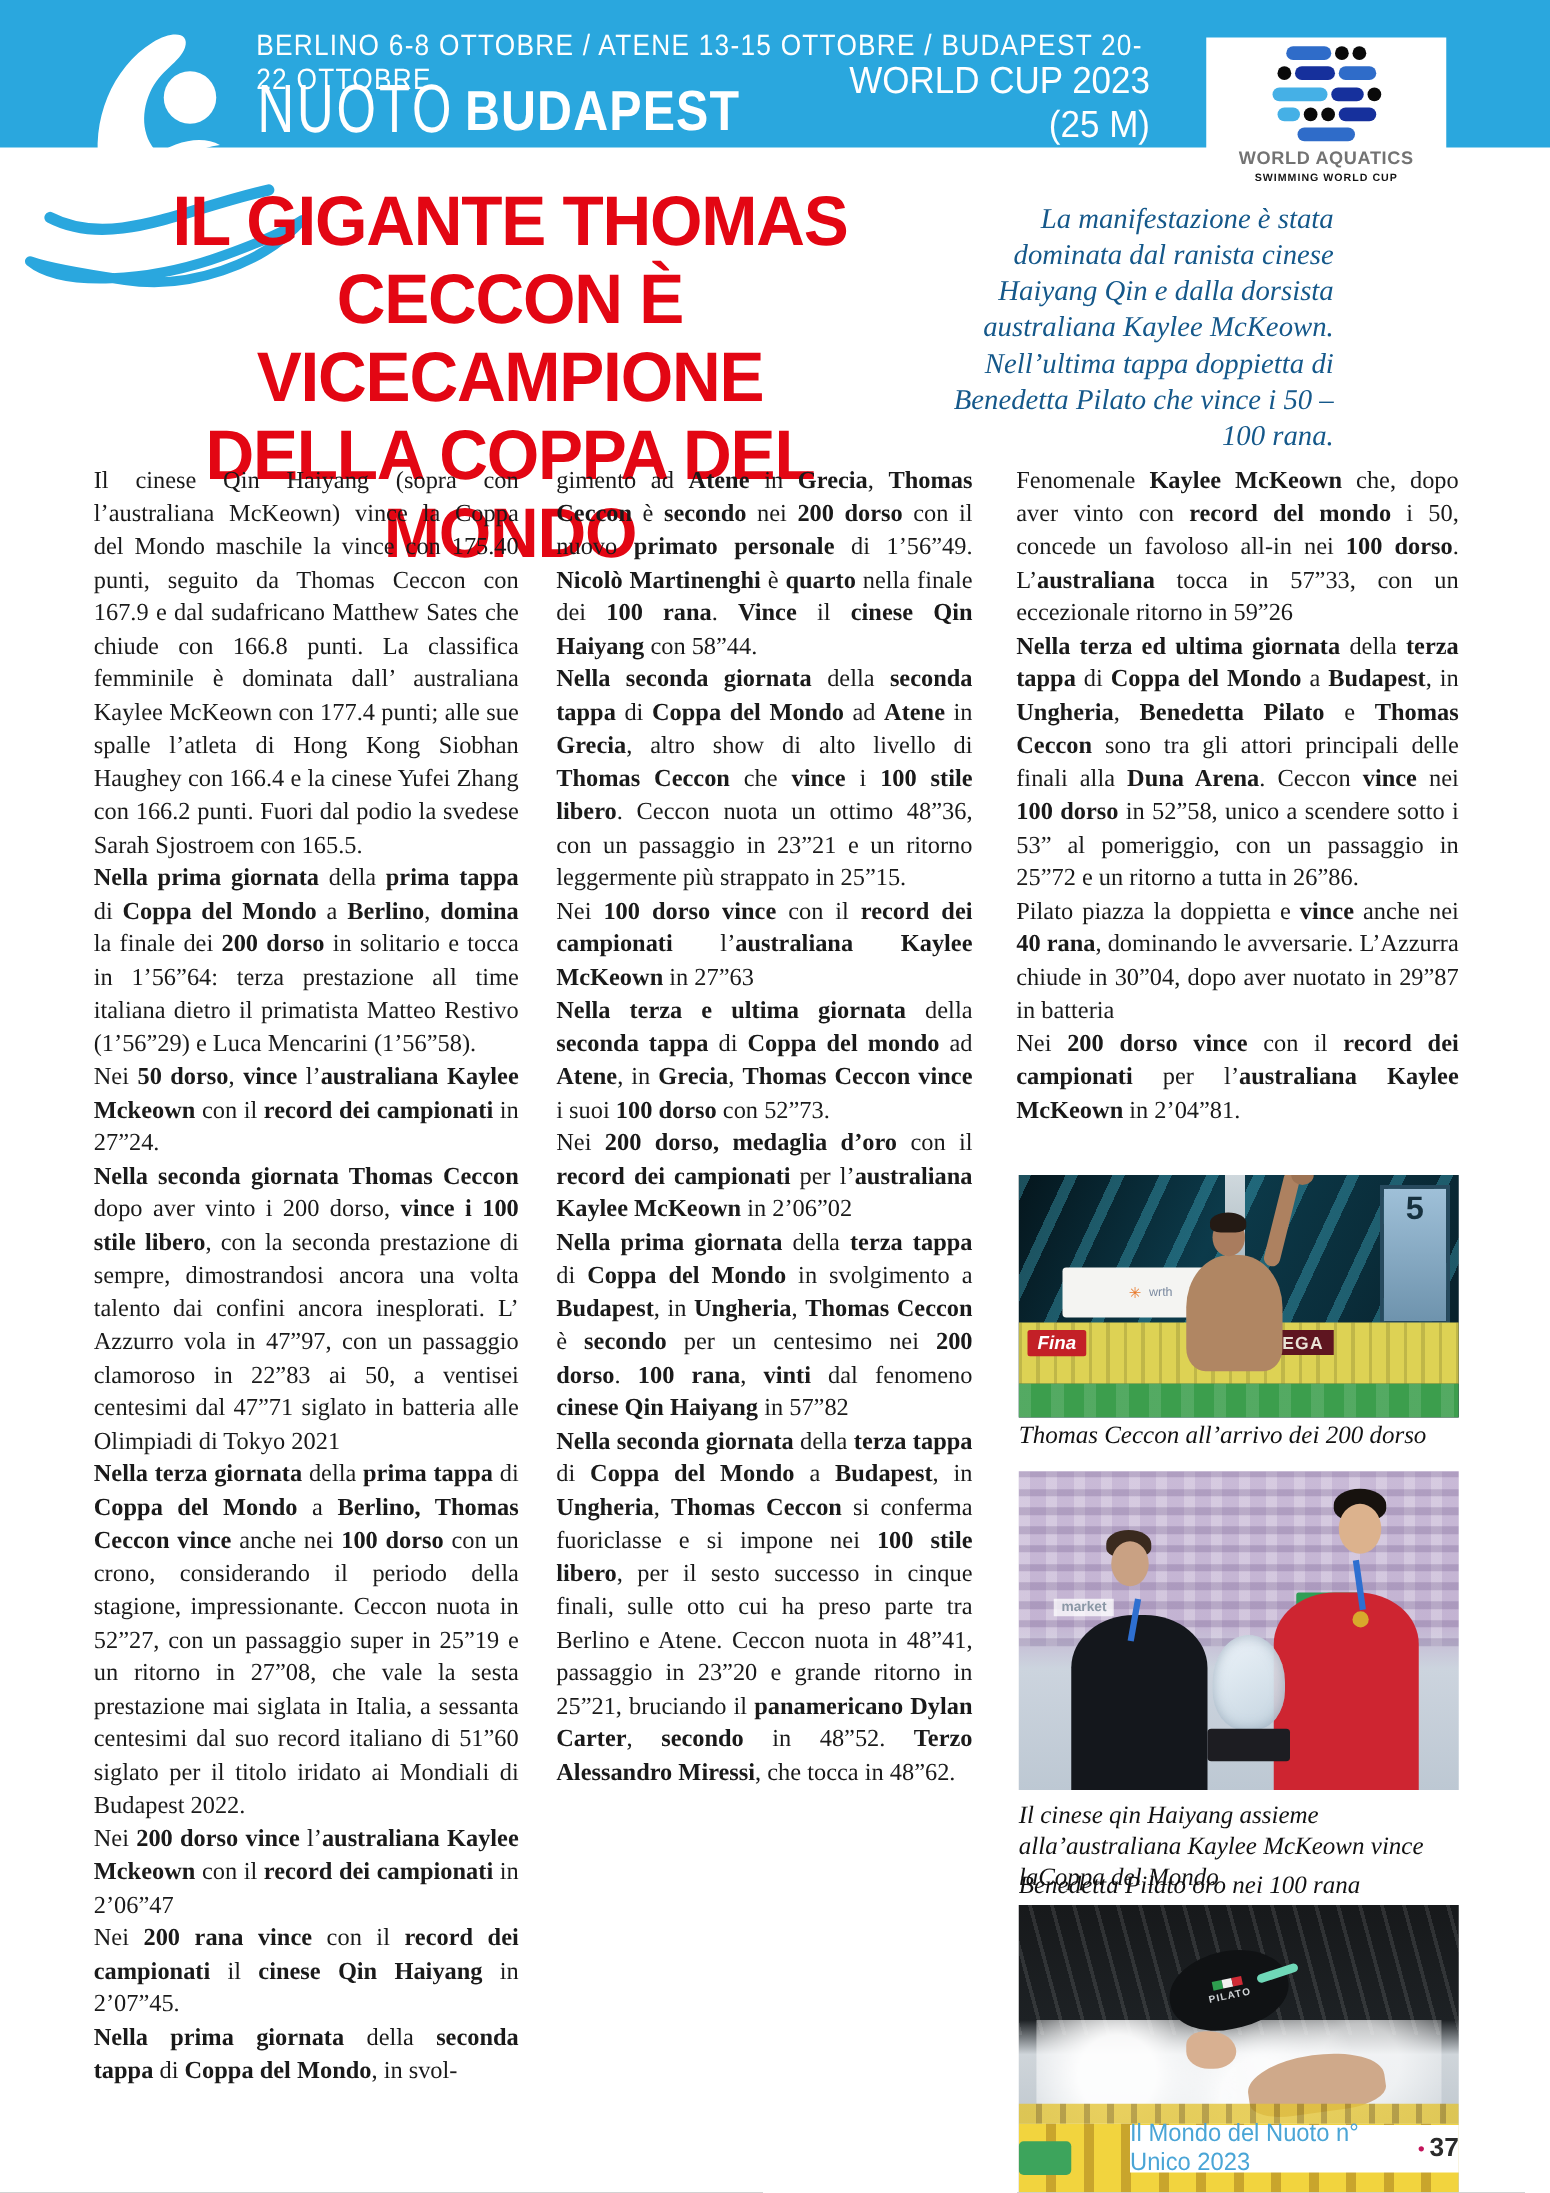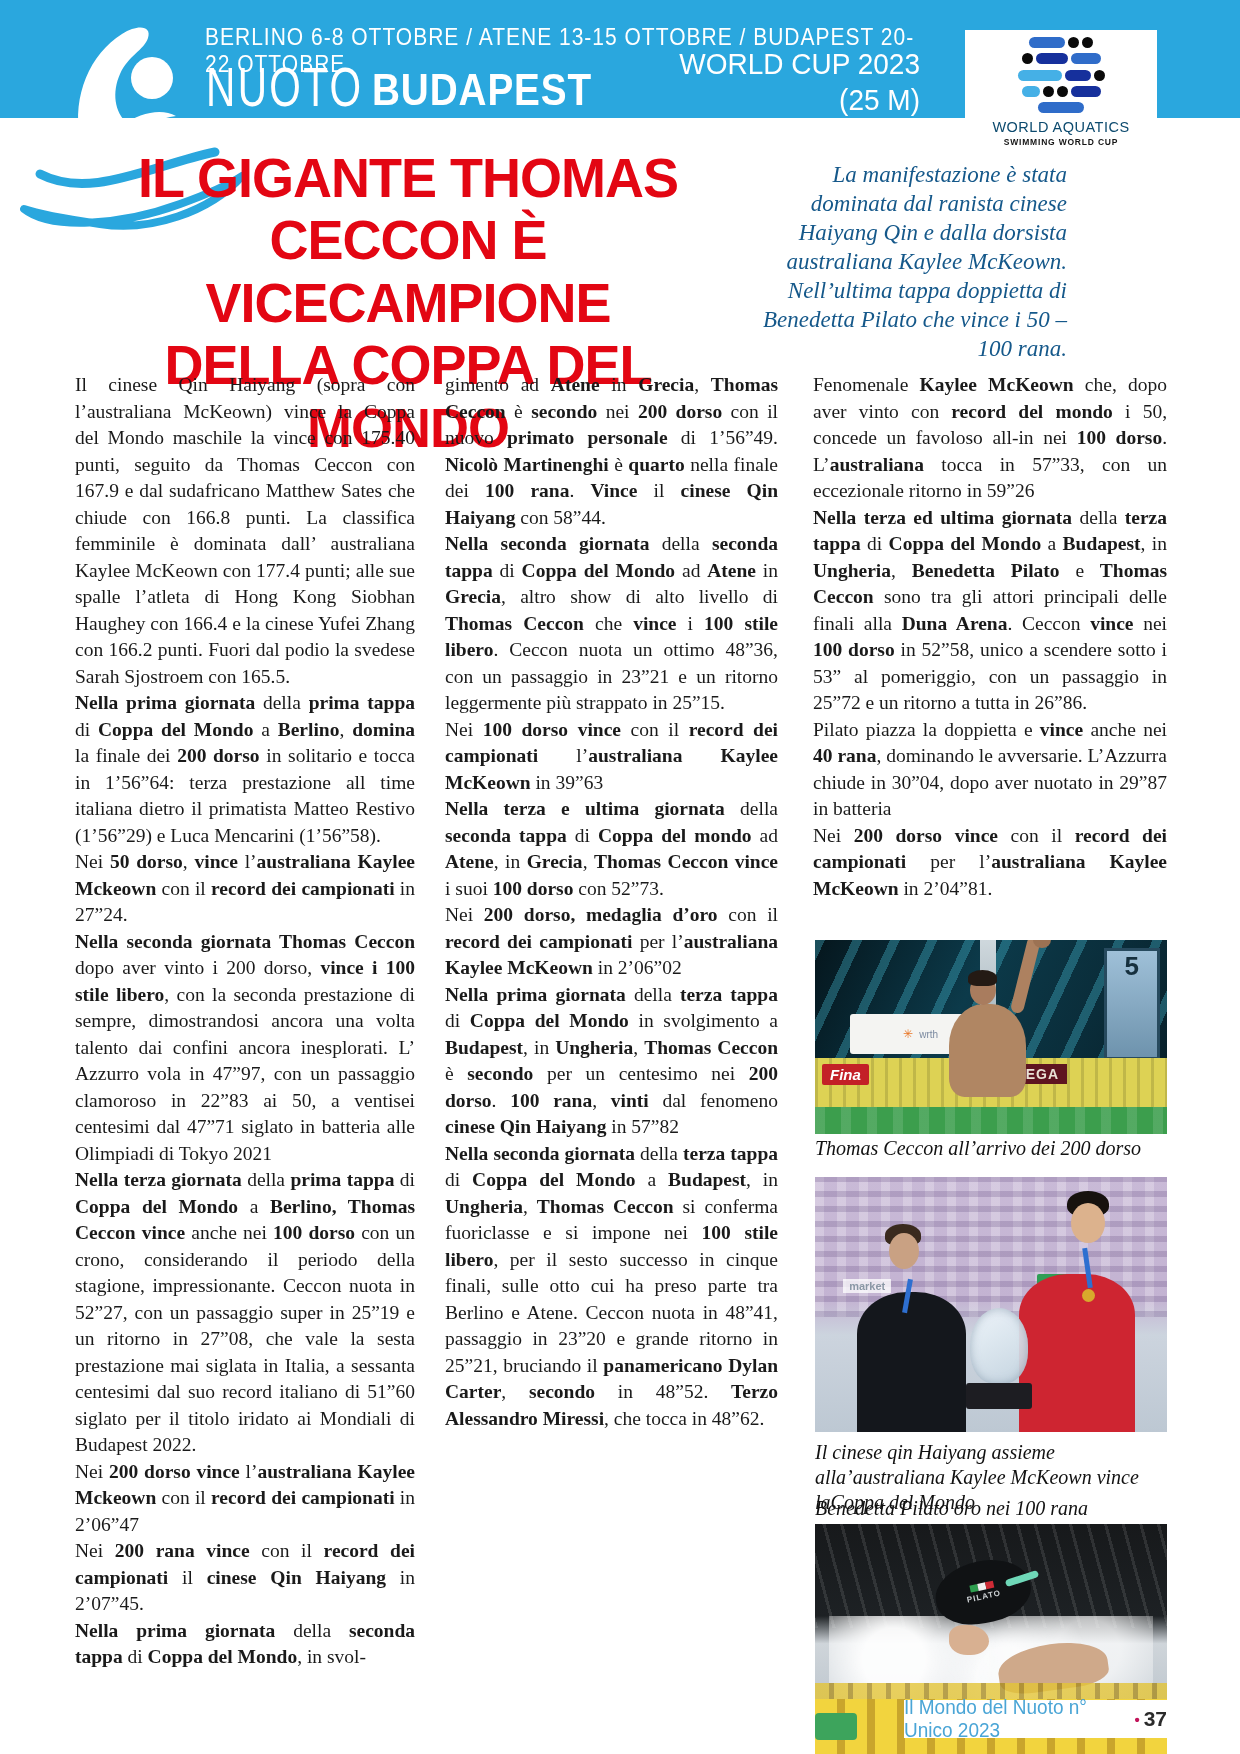--- a/index.html
+++ b/index.html
@@ -21,21 +21,21 @@
     letter-spacing:1px;transform:scaleX(.9) scaleY(1.05);transform-origin:left top;}
   .worldcup{position:absolute;left:620px;top:46px;width:300px;text-align:right;color:#fff;
     font-size:28px;line-height:33px;font-weight:400;transform:scaleY(1.08);transform-origin:right top;}
   .wa-badge{position:absolute;left:965px;top:30px;width:192px;height:130px;background:#fff;
     display:flex;flex-direction:column;align-items:center;padding-top:7px;}
   .wa-mark{width:120px;height:76px;display:flex;flex-direction:column;justify-content:space-between;align-items:center;}
   .wa-row{display:flex;gap:3px;height:11px;}
   .pill{height:11px;border-radius:6px;}
   .p-sky{background:#45b0e6;} .p-med{background:#2f6cc9;} .p-navy{background:#16309c;} .p-blk{background:#0a0a0a;}
   .dot{width:11px;}
-  .wa-title{font-size:14.5px;font-weight:400;color:#0c4a6e;letter-spacing:.5px;margin-top:6px;}
+  .wa-title{font-size:14.5px;font-weight:700;color:#737373;letter-spacing:.5px;margin-top:6px;}
   .wa-sub{font-size:8.5px;font-weight:700;color:#151515;letter-spacing:.8px;margin-top:2px;}
 
   
   .headline{position:absolute;left:62px;top:146px;width:692px;text-align:center;
     color:var(--headline-red);font-size:54px;font-weight:700;letter-spacing:-1px;
     line-height:60px;white-space:pre-line;transform:scaleY(1.04);transform-origin:center top;}
   .intro{position:absolute;left:745px;top:160px;width:322px;text-align:right;
     font-family:"Liberation Serif",serif;font-style:italic;font-size:23px;line-height:29px;
     color:var(--intro-blue);}
 
@@ -202,21 +202,21 @@
       <p><span>Nei </span><b>50 dorso</b><span>, </span><b>vince</b><span> l’</span><b>australiana Kaylee Mckeown</b><span> con il </span><b>record dei campionati</b><span> in 27”24.</span></p>
       <p><b>Nella seconda giornata Thomas Ceccon</b><span> dopo aver vinto i 200 dorso, </span><b>vince i 100 stile libero</b><span>, con la seconda prestazione di sempre, dimostrandosi ancora una volta talento dai confini ancora inesplorati. L’ Azzurro vola in 47”97, con un passaggio clamoroso in 22”83 ai 50, a ventisei centesimi dal 47”71 siglato in batteria alle Olimpiadi di Tokyo 2021</span></p>
       <p><b>Nella terza giornata</b><span> della </span><b>prima tappa</b><span> di </span><b>Coppa del Mondo</b><span> a </span><b>Berlino, Thomas Ceccon vince</b><span> anche nei </span><b>100 dorso</b><span> con un crono, considerando il periodo della stagione, impressionante. Ceccon nuota in 52”27, con un passaggio super in 25”19 e un ritorno in 27”08, che vale la sesta prestazione mai siglata in Italia, a sessanta centesimi dal suo record italiano di 51”60 siglato per il titolo iridato ai Mondiali di Budapest 2022.</span></p>
       <p><span>Nei </span><b>200 dorso vince</b><span> l’</span><b>australiana Kaylee Mckeown</b><span> con il </span><b>record dei campionati</b><span> in 2’06”47</span></p>
       <p><span>Nei </span><b>200 rana vince</b><span> con il </span><b>record dei campionati</b><span> il </span><b>cinese Qin Haiyang</b><span> in 2’07”45.</span></p>
       <p><b>Nella prima giornata</b><span> della </span><b>seconda tappa</b><span> di </span><b>Coppa del Mondo</b><span>, in svol-</span></p>
     </div>
   <div class="col" id="col2">
       <p><span>gimento ad </span><b>Atene</b><span> in </span><b>Grecia</b><span>, </span><b>Thomas Ceccon</b><span> è </span><b>secondo</b><span> nei </span><b>200 dorso</b><span> con il nuovo </span><b>primato personale</b><span> di 1’56”49. </span><b>Nicolò Martinenghi</b><span> è </span><b>quarto</b><span> nella finale dei </span><b>100 rana</b><span>. </span><b>Vince</b><span> il </span><b>cinese Qin Haiyang</b><span> con 58”44.</span></p>
       <p><b>Nella seconda giornata</b><span> della </span><b>seconda tappa</b><span> di </span><b>Coppa del Mondo</b><span> ad </span><b>Atene</b><span> in </span><b>Grecia</b><span>, altro show di alto livello di </span><b>Thomas Ceccon</b><span> che </span><b>vince</b><span> i </span><b>100 stile libero</b><span>. Ceccon nuota un ottimo 48”36, con un passaggio in 23”21 e un ritorno leggermente più strappato in 25”15.</span></p>
-      <p><span>Nei </span><b>100 dorso vince</b><span> con il </span><b>record dei campionati</b><span> l’</span><b>australiana Kaylee McKeown</b><span> in 39”63</span></p>
+      <p><span>Nei </span><b>100 dorso vince</b><span> con il </span><b>record dei campionati</b><span> l’</span><b>australiana Kaylee McKeown</b><span> in 27”63</span></p>
       <p><b>Nella terza e ultima giornata</b><span> della </span><b>seconda tappa</b><span> di </span><b>Coppa del mondo</b><span> ad </span><b>Atene</b><span>, in </span><b>Grecia</b><span>, </span><b>Thomas Ceccon vince</b><span> i suoi </span><b>100 dorso</b><span> con 52”73.</span></p>
       <p><span>Nei </span><b>200 dorso, medaglia d’oro</b><span> con il </span><b>record dei campionati</b><span> per l’</span><b>australiana Kaylee McKeown</b><span> in 2’06”02</span></p>
       <p><b>Nella prima giornata</b><span> della </span><b>terza tappa</b><span> di </span><b>Coppa del Mondo</b><span> in svolgimento a </span><b>Budapest</b><span>, in </span><b>Ungheria</b><span>, </span><b>Thomas Ceccon</b><span> è </span><b>secondo</b><span> per un centesimo nei </span><b>200 dorso</b><span>. </span><b>100 rana</b><span>, </span><b>vinti</b><span> dal fenomeno </span><b>cinese Qin Haiyang</b><span> in 57”82</span></p>
       <p><b>Nella seconda giornata</b><span> della </span><b>terza tappa</b><span> di </span><b>Coppa del Mondo</b><span> a </span><b>Budapest</b><span>, in </span><b>Ungheria</b><span>, </span><b>Thomas Ceccon</b><span> si conferma fuoriclasse e si impone nei </span><b>100 stile libero</b><span>, per il sesto successo in cinque finali, sulle otto cui ha preso parte tra Berlino e Atene. Ceccon nuota in 48”41, passaggio in 23”20 e grande ritorno in 25”21, bruciando il </span><b>panamericano Dylan Carter</b><span>, </span><b>secondo</b><span> in 48”52. </span><b>Terzo Alessandro Miressi</b><span>, che tocca in 48”62.</span></p>
     </div>
   <div class="col" id="col3">
       <p><span>Fenomenale </span><b>Kaylee McKeown</b><span> che, dopo aver vinto con </span><b>record del mondo</b><span> i 50, concede un favoloso all-in nei </span><b>100 dorso</b><span>. L’</span><b>australiana</b><span> tocca in 57”33, con un eccezionale ritorno in 59”26</span></p>
       <p><b>Nella terza ed ultima giornata</b><span> della </span><b>terza tappa</b><span> di </span><b>Coppa del Mondo</b><span> a </span><b>Budapest</b><span>, in </span><b>Ungheria</b><span>, </span><b>Benedetta Pilato</b><span> e </span><b>Thomas Ceccon</b><span> sono tra gli attori principali delle finali alla </span><b>Duna Arena</b><span>. Ceccon </span><b>vince</b><span> nei </span><b>100 dorso</b><span> in 52”58, unico a scendere sotto i 53” al pomeriggio, con un passaggio in 25”72 e un ritorno a tutta in 26”86.</span></p>
       <p><span>Pilato piazza la doppietta e </span><b>vince</b><span> anche nei </span><b>40 rana</b><span>, dominando le avversarie. L’Azzurra chiude in 30”04, dopo aver nuotato in 29”87 in batteria</span></p>
       <p><span>Nei </span><b>200 dorso vince</b><span> con il </span><b>record dei campionati</b><span> per l’</span><b>australiana Kaylee McKeown</b><span> in 2’04”81.</span></p>

